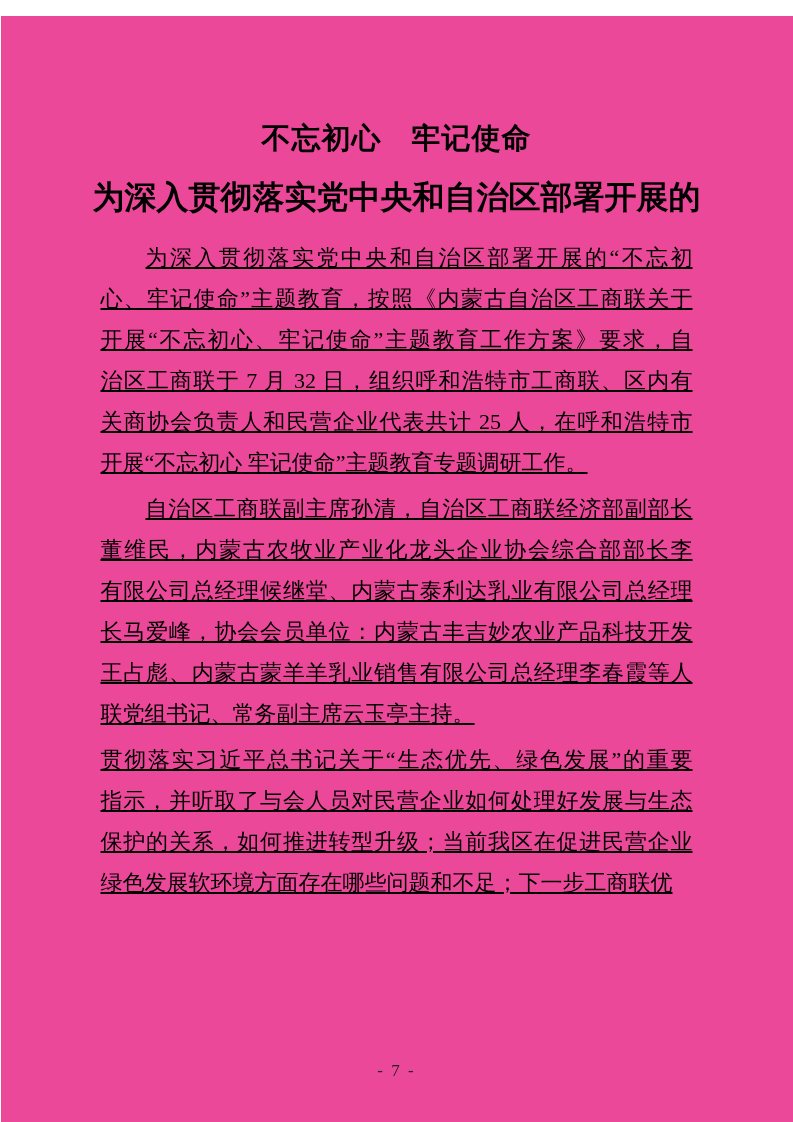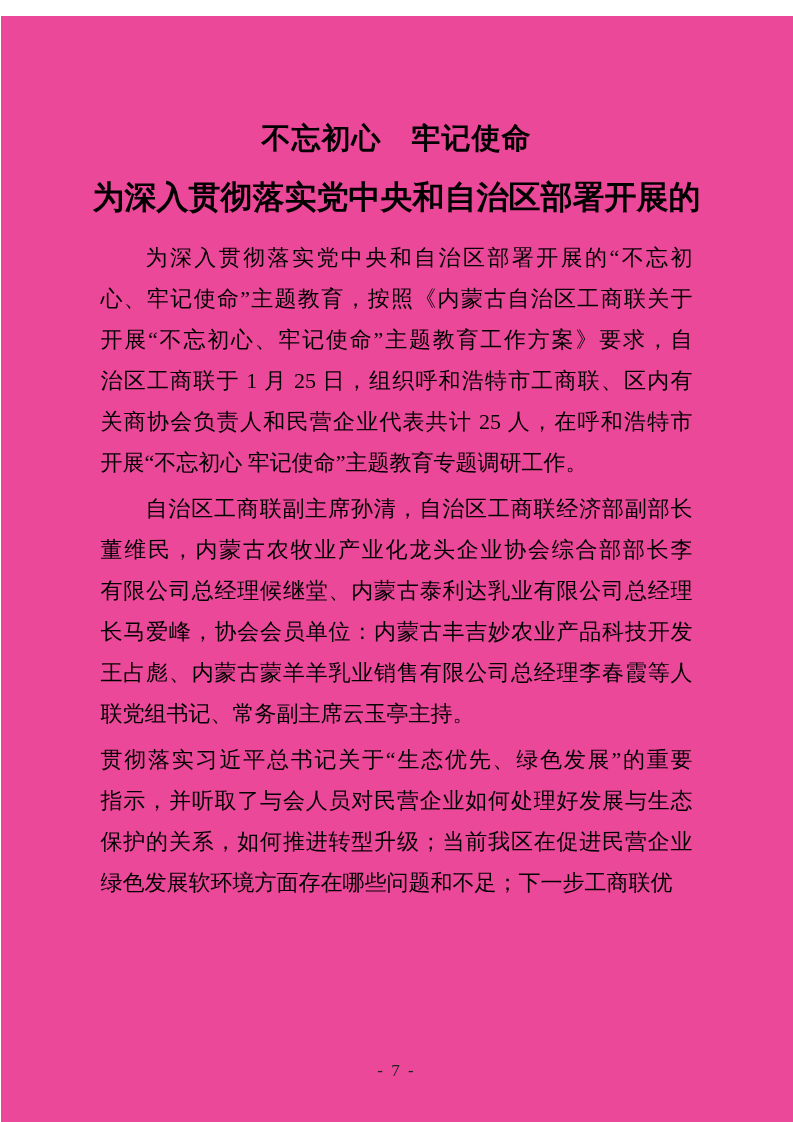--- a/index.html
+++ b/index.html
@@ -47,20 +47,21 @@
   }
   .para {
     margin: 0 0 5px 0;
   }
   .line {
     height: 41px;
     line-height: 41px;
     text-align: justify;
     text-align-last: justify;
     text-justify: inter-character;
+    text-decoration: underline;
   }
   .line.first {
     padding-left: 45px;
   }
   .line.plast {
     text-align-last: left;
   }
   .footer {
     position: absolute;
     top: 1045px;
@@ -79,21 +80,21 @@
 
   <div class="doc-title-1">不忘初心　牢记使命</div>
   <div class="doc-title-2">为深入贯彻落实党中央和自治区部署开展的</div>
 
   <div class="body-text">
 
     <div class="para">
       <div class="line first">为深入贯彻落实党中央和自治区部署开展的“不忘初</div>
       <div class="line">心、牢记使命”主题教育，按照《内蒙古自治区工商联关于</div>
       <div class="line">开展“不忘初心、牢记使命”主题教育工作方案》要求，自</div>
-      <div class="line">治区工商联于 1 月 25 日，组织呼和浩特市工商联、区内有</div>
+      <div class="line">治区工商联于 7 月 32 日，组织呼和浩特市工商联、区内有</div>
       <div class="line">关商协会负责人和民营企业代表共计 25 人，在呼和浩特市</div>
       <div class="line plast">开展“不忘初心 牢记使命”主题教育专题调研工作。</div>
     </div>
 
     <div class="para">
       <div class="line first">自治区工商联副主席孙清，自治区工商联经济部副部长</div>
       <div class="line">董维民，内蒙古农牧业产业化龙头企业协会综合部部长李</div>
       <div class="line">有限公司总经理候继堂、内蒙古泰利达乳业有限公司总经理</div>
       <div class="line">长马爱峰，协会会员单位：内蒙古丰吉妙农业产品科技开发</div>
       <div class="line">王占彪、内蒙古蒙羊羊乳业销售有限公司总经理李春霞等人</div>

